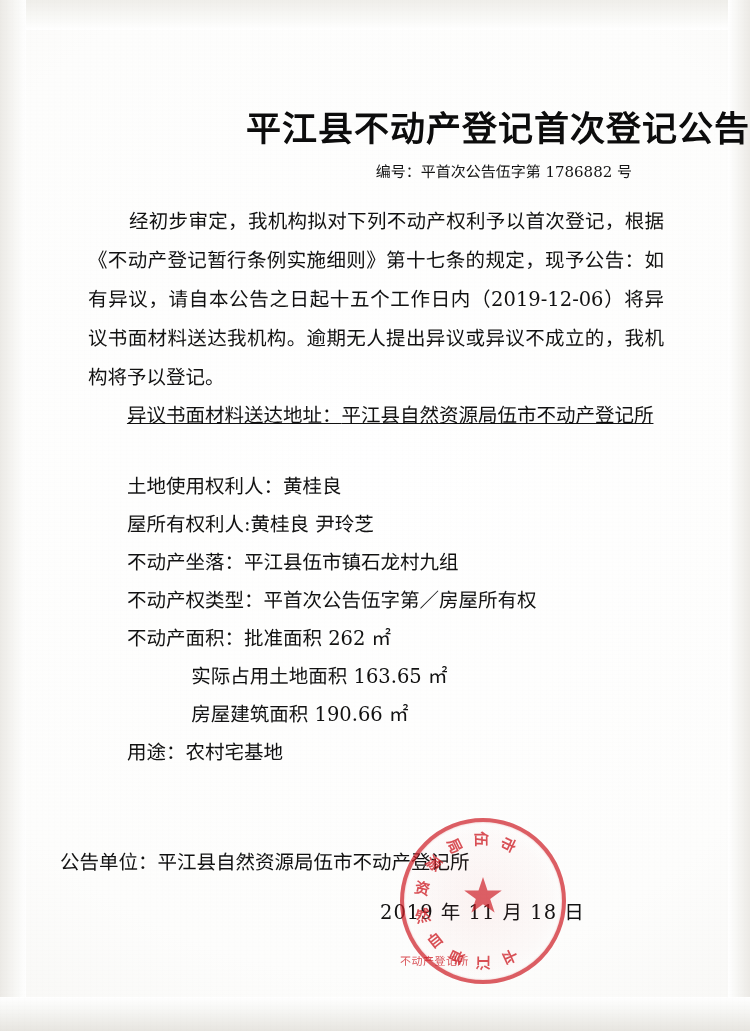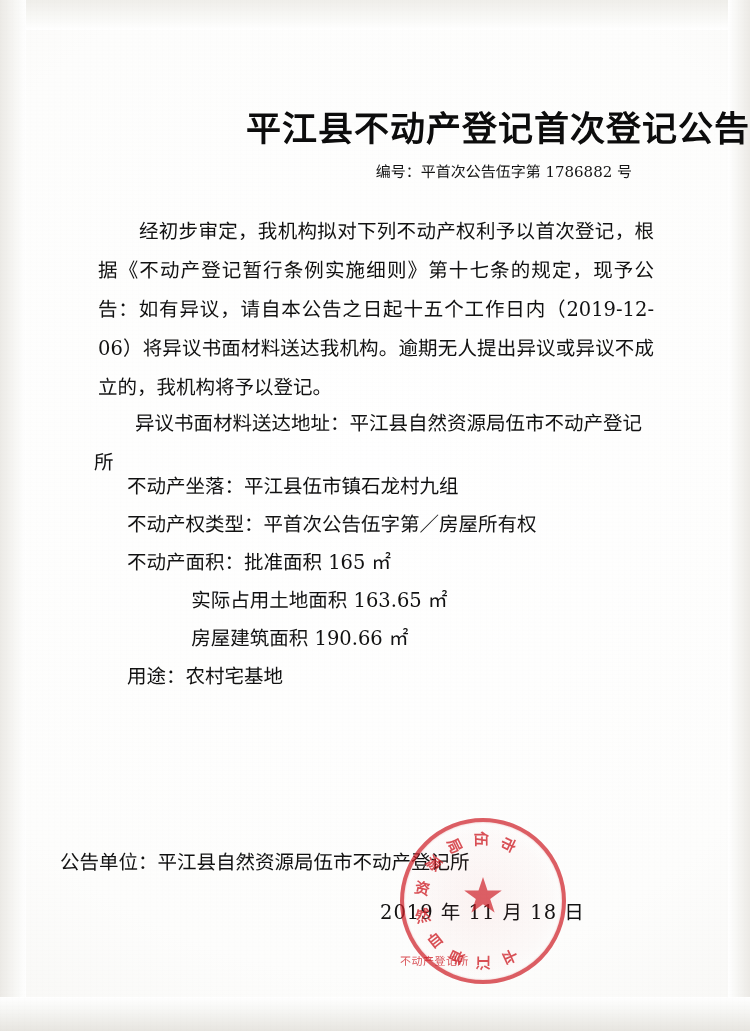--- a/index.html
+++ b/index.html
@@ -88,36 +88,36 @@
     left: 86px;
     top: 200px;
     width: 580px;
     font-size: 19.5px;
     line-height: 39px;
     text-align: justify;
     text-justify: inter-ideograph;
     color: #121212;
   }
   .body-block p {
-    margin: 12px;
+    margin: 2px;
   }
   .indent2 {
     text-indent: 2.1em;
   }
 
   .addr-block {
     position: absolute;
     left: 86px;
     top: 396px;
     width: 580px;
     font-size: 19.5px;
     line-height: 39px;
     color: #121212;
   }
-  .addr-block p { margin: 8px; }
+  .addr-block p { margin: 0; text-decoration: underline; }
 
   .fields {
     position: absolute;
     left: 86px;
     top: 468px;
     width: 600px;
     font-size: 19.5px;
     line-height: 38px;
     color: #121212;
   }
@@ -226,27 +226,33 @@
     </div>
 
     <div class="addr-block">
       <p class="indent2">
         <span>异议书面材料送达地址：</span><span>平江县自然资源局伍市不动产登记所</span>
       </p>
     </div>
 
     <div class="fields">
       <div class="row">
+        <span>土地使用权利人：</span><span>黄桂良</span>
+      </div>
+      <div class="row">
+        <span>屋所有权利人:</span><span>黄桂良  尹玲芝</span>
+      </div>
+      <div class="row">
         <span>不动产坐落：</span><span>平江县伍市镇石龙村九组</span>
       </div>
       <div class="row">
         <span>不动产权类型：</span><span>平首次公告伍字第／房屋所有权</span>
       </div>
       <div class="row">
-        <span>不动产面积：</span><span>批准面积 165 ㎡</span>
+        <span>不动产面积：</span><span>批准面积 262 ㎡</span>
       </div>
       <div class="row sub">
         <span>实际占用土地面积 163.65 ㎡</span>
       </div>
       <div class="row sub">
         <span>房屋建筑面积 190.66 ㎡</span>
       </div>
       <div class="row">
         <span>用途：</span><span>农村宅基地</span>
       </div>

